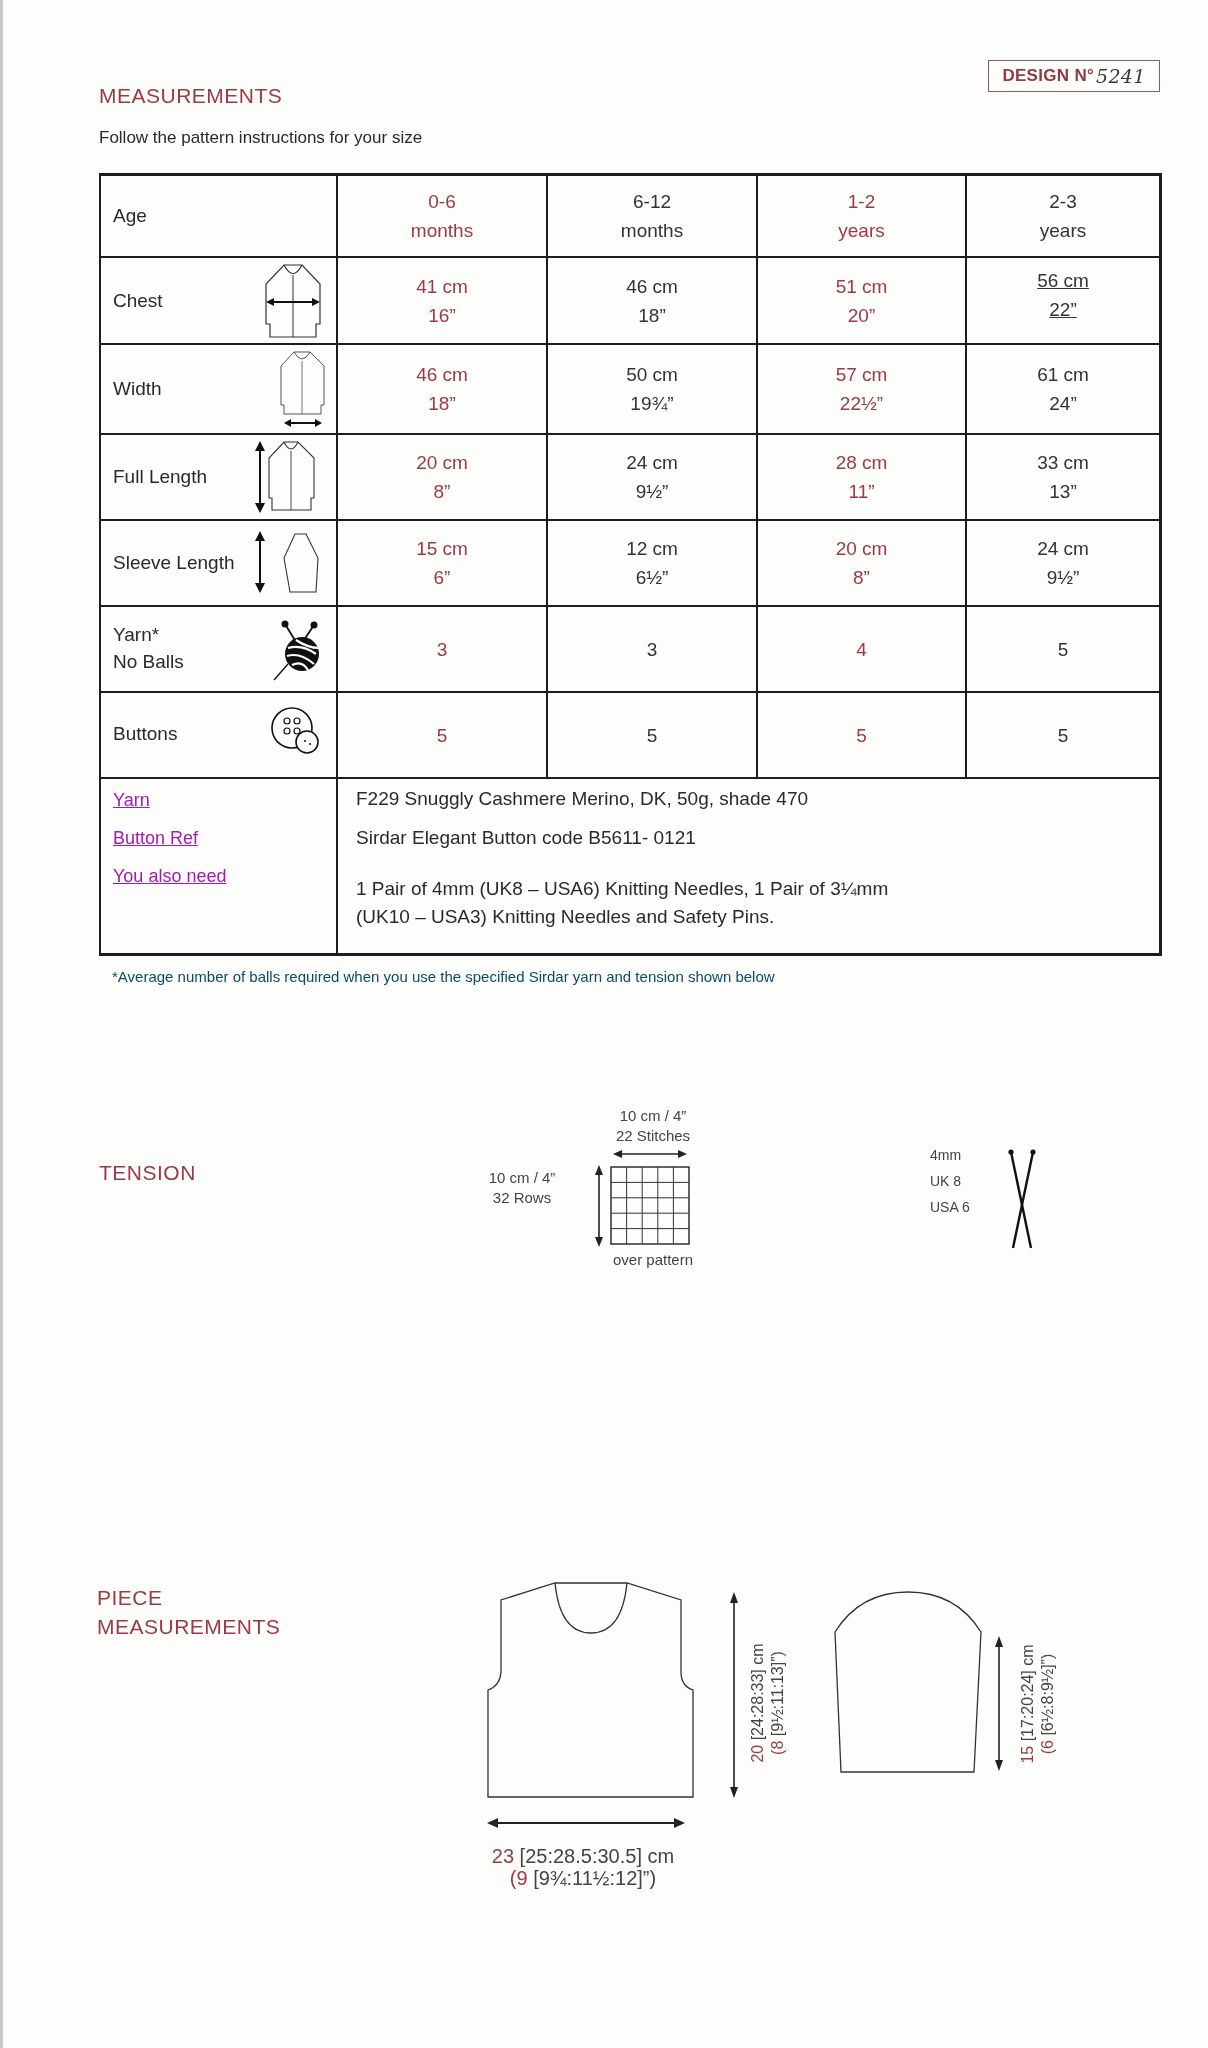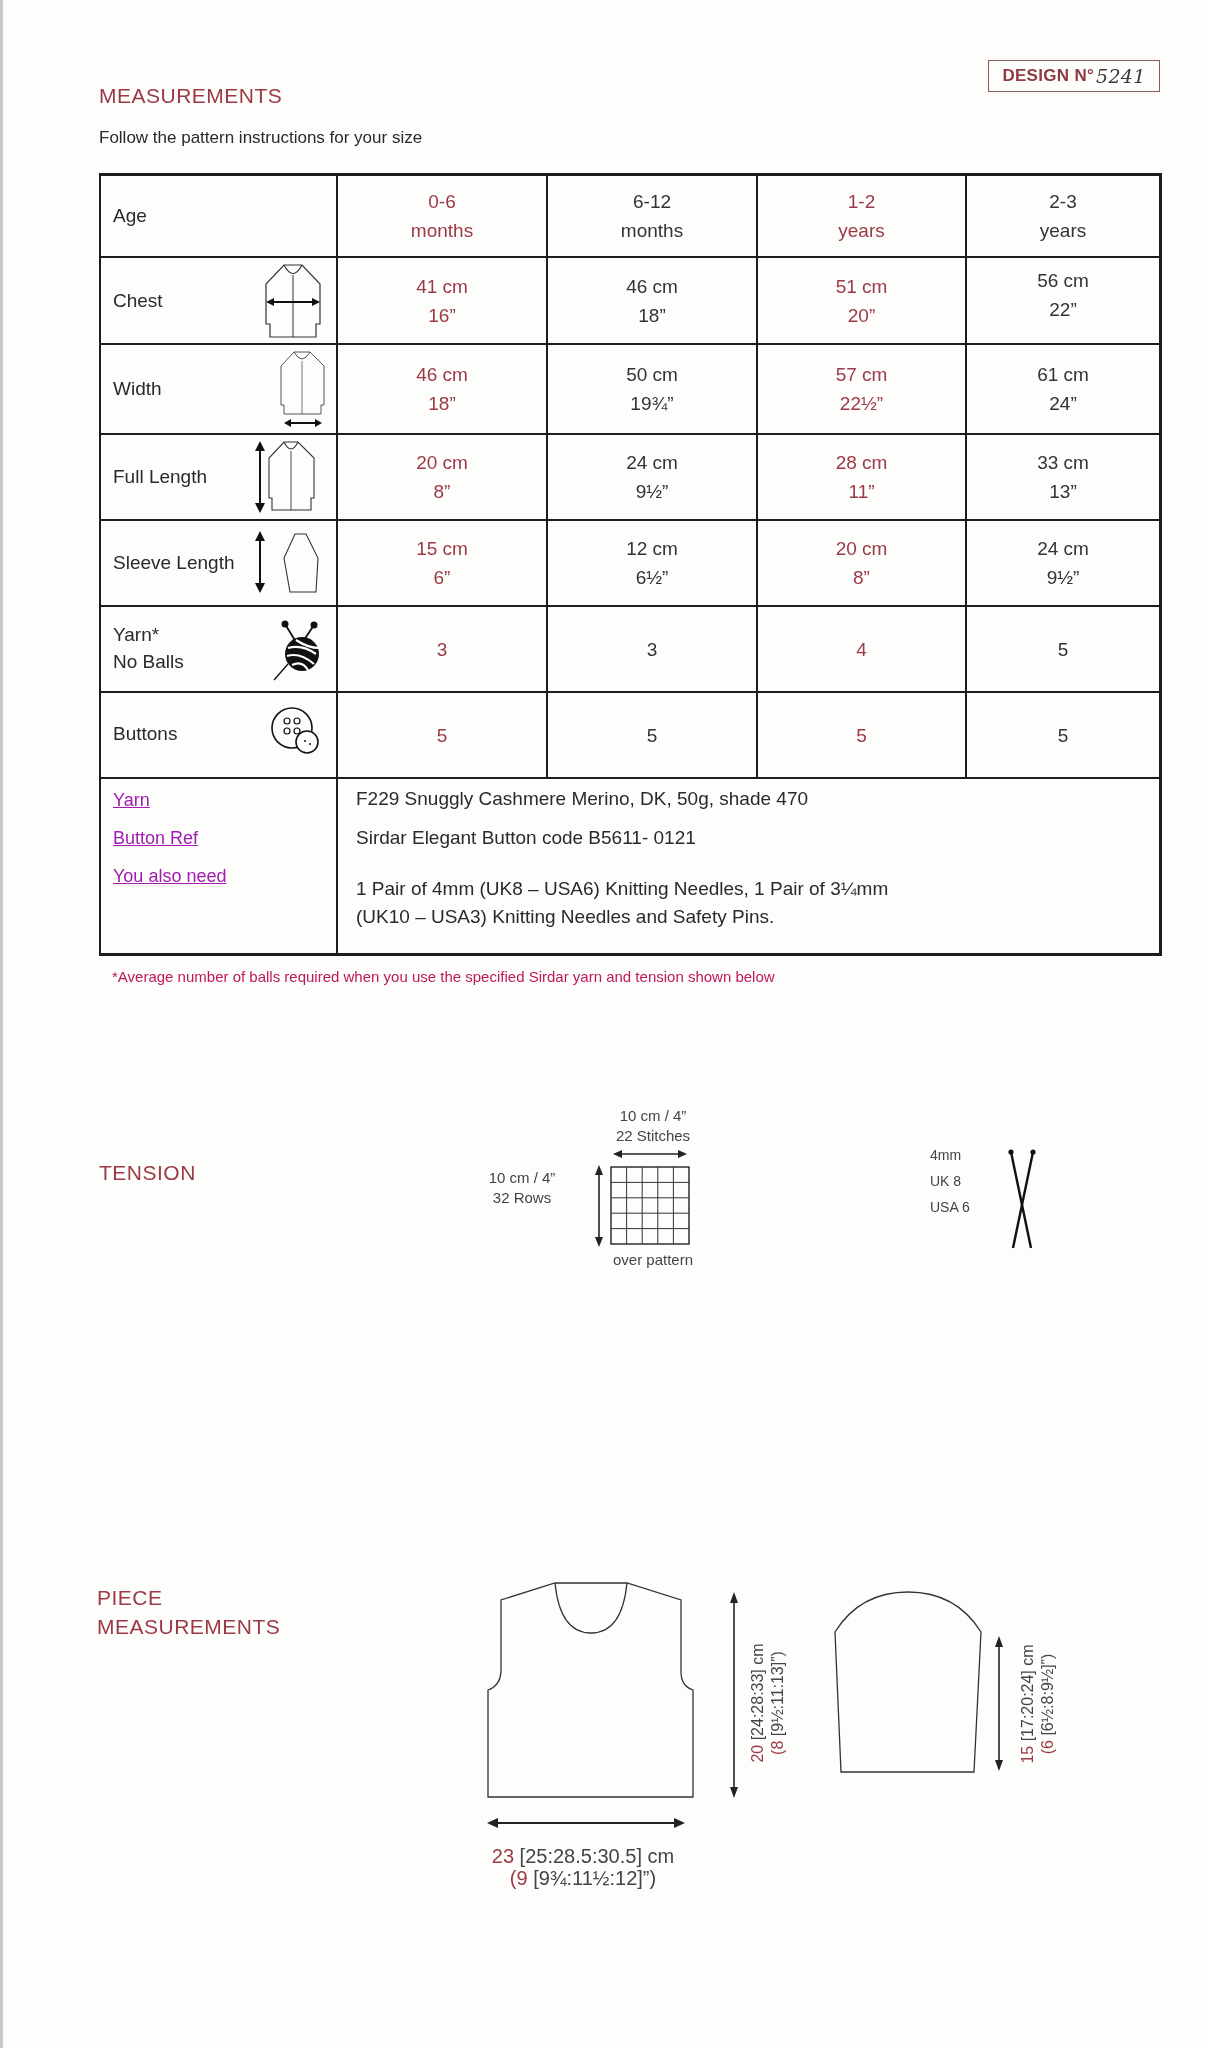--- a/index.html
+++ b/index.html
@@ -80,21 +80,21 @@
       <span>16”</span>
     </div>
   <div class="cell dark" style="left:548px;top:258px;width:208px;height:85px;">
       <span>46 cm</span>
       <span>18”</span>
     </div>
   <div class="cell red" style="left:758px;top:258px;width:207px;height:85px;">
       <span>51 cm</span>
       <span>20”</span>
     </div>
-  <div class="cell dark" style="left:967px;top:258px;width:192px;height:74px;">
+  <div class="cell dark" style="left:967px;top:258px;width:192px;height:74px;text-decoration:underline;">
       <span>56 cm</span>
       <span>22”</span>
     </div>
 
   <div class="rlabel" style="left:113px;top:375px;">Width</div>
   <svg class="abs" style="left:276px;top:350px;" width="54" height="80" viewBox="0 0 54 80">
     <path d="M18 2 L34 2 L48 16 L48 55 L45 55 L45 64 L8 64 L8 55 L5 55 L5 16 Z" fill="none" stroke="#555" stroke-width="1"></path>
     <path d="M18 2 Q26 16 34 2" fill="none" stroke="#555" stroke-width="1"></path>
     <line x1="26" y1="11" x2="26" y2="64" stroke="#555" stroke-width="0.8"></line>
     <line x1="12" y1="73" x2="42" y2="73" stroke="#111" stroke-width="2"></line>
@@ -201,21 +201,21 @@
 
   <div class="abs small" style="left:113px;top:790px;font-size:18px;">Yarn</div>
   <div class="abs small" style="left:113px;top:828px;font-size:18px;">Button Ref</div>
   <div class="abs small" style="left:113px;top:866px;font-size:18px;">You also need</div>
   <div class="abs" style="left:356px;top:788px;font-size:19px;color:#2a2a2a;">F229 Snuggly Cashmere Merino, DK, 50g, shade 470</div>
   <div class="abs" style="left:356px;top:827px;font-size:19px;color:#2a2a2a;">Sirdar Elegant Button code B5611- 0121</div>
   <div class="abs" style="left:356px;top:878px;font-size:19px;color:#2a2a2a;">1 Pair of 4mm (UK8 – USA6) Knitting Needles, 1 Pair of 3¼mm</div>
   <div class="abs" style="left:356px;top:906px;font-size:19px;color:#2a2a2a;">(UK10 – USA3) Knitting Needles and Safety Pins.</div>
 </div>
 
-<div class="abs" style="left:112px;top:968px;font-size:15px;color:#be185d;">*Average number of balls required when you use the specified Sirdar yarn and tension shown below</div>
+<div class="abs" style="left:112px;top:968px;font-size:15px;color:#0c4a6e;">*Average number of balls required when you use the specified Sirdar yarn and tension shown below</div>
 
 <div class="abs h-red" style="left:99px;top:1161px;">TENSION</div>
 <div class="abs tens" style="left:593px;top:1106px;width:120px;text-align:center;">
   <div>10 cm / 4”</div>
   <div>22 Stitches</div>
 </div>
 <svg class="abs" style="left:585px;top:1145px;" width="110" height="105" viewBox="0 0 110 105">
   <line x1="34" y1="9" x2="96" y2="9" stroke="#222" stroke-width="1.6"></line>
   <path d="M28 9 L37 5 L37 13 Z M102 9 L93 5 L93 13 Z" fill="#222"></path>
   <line x1="14" y1="26" x2="14" y2="96" stroke="#222" stroke-width="1.6"></line>

